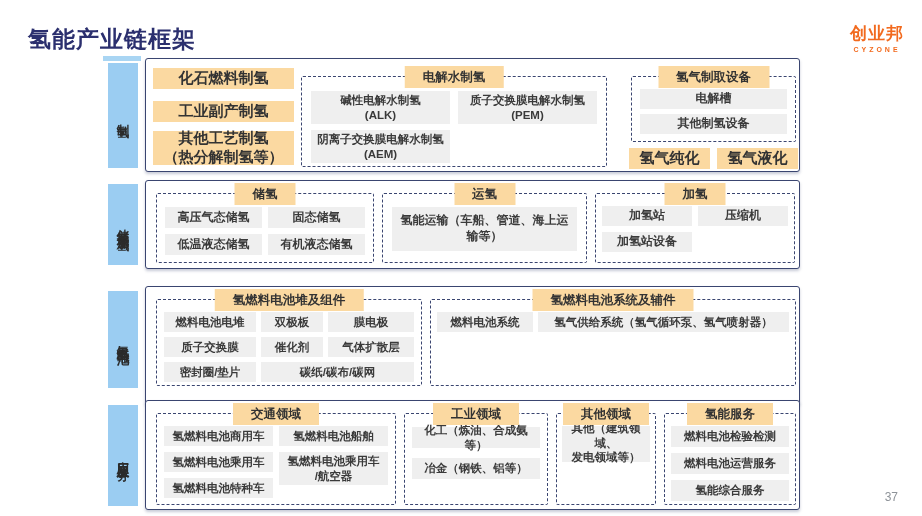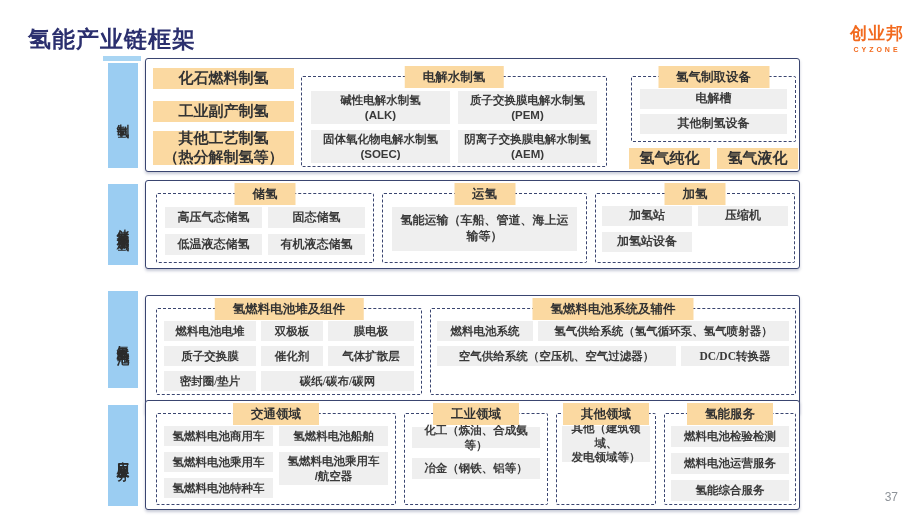--- a/index.html
+++ b/index.html
@@ -26,21 +26,21 @@
 
   .band{position:absolute;left:108px;width:30px;background:var(--band);color:#2b2b2b;
         display:flex;align-items:center;justify-content:center;
         writing-mode:vertical-rl;text-orientation:upright;
         font-size:12.5px;font-weight:bold;letter-spacing:2px;line-height:30px;}
   .panel{position:absolute;left:145px;width:655px;background:#fff;border:1.5px solid var(--navy);
          border-radius:3px;box-shadow:0 2px 3px rgba(57,69,111,0.28);}
 
   .band1{top:63px;height:105px;}  .panel1{top:58px;height:114px;}
   .band2{top:184px;height:81px;}  .panel2{top:180px;height:89px;}
-  .band3{top:291px;height:97px;}  .panel3{top:295px;height:119px;font-family:Liberation Serif, serif;}
+  .band3{top:291px;height:97px;}  .panel3{top:286px;height:119px;}
   .band4{top:405px;height:101px;} .panel4{top:400px;height:110px;}
 
   .group{position:absolute;border:1.5px dashed var(--navy);border-radius:2px;}
   .ghead{position:absolute;top:-11px;left:50%;transform:translateX(-50%);
          background:var(--orange);height:22px;line-height:22px;padding:0 18px;
          font-size:12.5px;font-weight:bold;color:var(--ink);white-space:nowrap;}
 
   .obox{background:var(--orange);display:flex;align-items:center;justify-content:center;
         text-align:center;font-size:15px;font-weight:bold;color:var(--ink);
         white-space:pre-line;line-height:1.25;padding:0 4px;}
@@ -125,22 +125,20 @@
       <div class="obox two">其他工艺制氢
 （热分解制氢等）</div>
     </div>
     <div class="group grp-elec">
       <div class="ghead">电解水制氢</div>
       <div class="elec-grid">
         <div class="gitem">碱性电解水制氢
 (ALK)</div>
         <div class="gitem">质子交换膜电解水制氢
 (PEM)</div>
-        <div class="gitem">固体氧化物电解水制氢
-(SOEC)</div>
         <div class="gitem">阴离子交换膜电解水制氢
 (AEM)</div>
       </div>
     </div>
     <div class="group grp-equip">
       <div class="ghead">氢气制取设备</div>
       <div class="equip-col">
         <div class="gitem">电解槽</div>
         <div class="gitem">其他制氢设备</div>
       </div>
@@ -191,24 +189,20 @@
         <div class="gitem">密封圈/垫片</div>
         <div class="gitem span2">碳纸/碳布/碳网</div>
       </div>
     </div>
     <div class="group grp-sys">
       <div class="ghead">氢燃料电池系统及辅件</div>
       <div class="sys-col">
         <div class="sys-row">
           <div class="gitem w96">燃料电池系统</div>
           <div class="gitem">氢气供给系统（氢气循环泵、氢气喷射器）</div>
-        </div>
-        <div class="sys-row">
-          <div class="gitem">空气供给系统（空压机、空气过滤器）</div>
-          <div class="gitem w108">DC/DC转换器</div>
         </div>
       </div>
     </div>
   </div>
 
   <div class="band band4">应用及服务</div>
   <div class="panel panel4">
     <div class="group grp-traffic">
       <div class="ghead">交通领域</div>
       <div class="traffic-grid">

